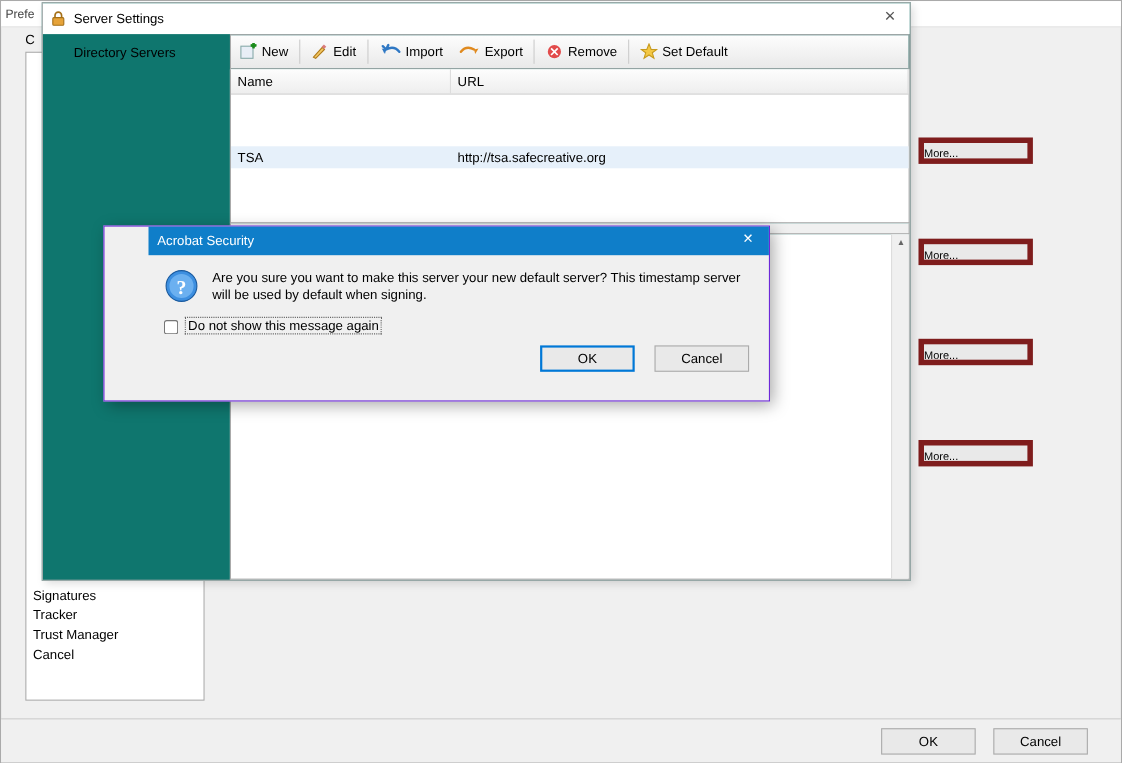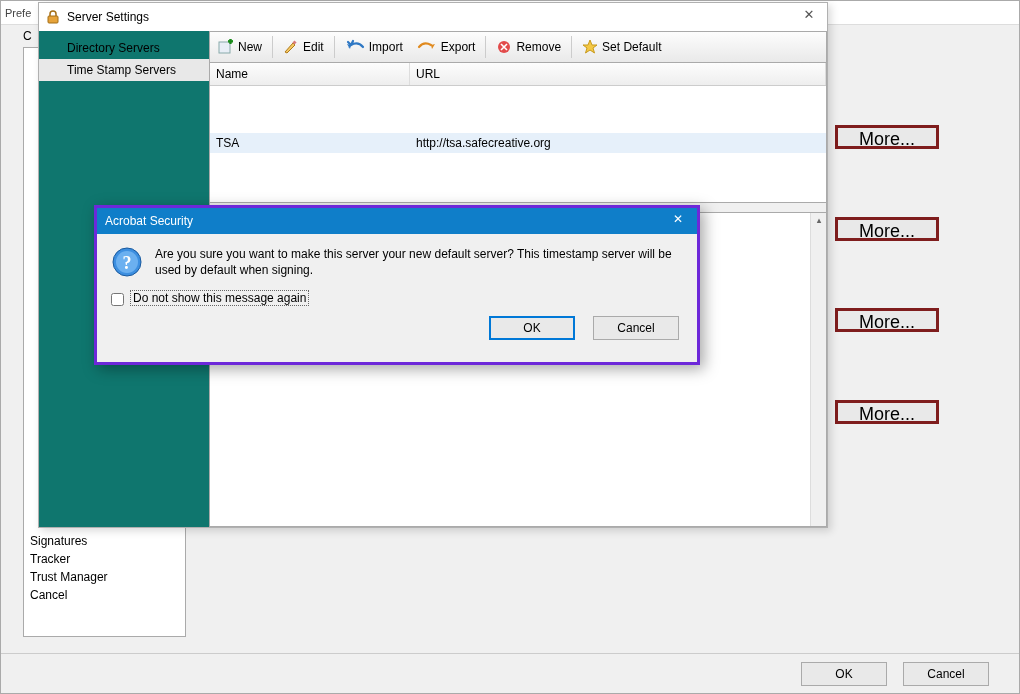--- a/index.html
+++ b/index.html
@@ -45,23 +45,23 @@
     }
     .more-buttons {
       position: absolute;
       left: 834px;
       width: 104px;
     }
     .more-btn {
       width: 104px;
       height: 24px;
       background: #e9e9e9;
-      border: 3px solid #7f1d1d;
-      font-size: 18px;
-      text-align: center;
+      border: 5px solid #7f1d1d;
+      font-size: 10px;
+      text-align: left;
       line-height: 22px;
       margin-bottom: 66px;
     }
     .bottom-buttons {
       position: absolute;
       left: 0; bottom: 0;
       width: 100%; height: 40px;
       border-top: 1px solid #ccc;
       background: #f0f0f0;
       display: flex;
@@ -218,23 +218,24 @@
       font-size: 9px;
       color: #666;
     }
 
     
     .modal {
       position: absolute;
       left: 94px; top: 205px;
       width: 606px; height: 160px;
       background: #f0f0f0;
-      border: 3px solid #6d28d9;
+      border: 1px solid #6d28d9;
       box-shadow: 4px 4px 14px rgba(0,0,0,0.35);
       z-index: 20;
+      padding-left: 40px;
     }
     .modal-titlebar {
       height: 26px;
       background: #0f7ec9;
       color: #fff;
       font-size: 12px;
       display: flex;
       align-items: center;
       padding: 0 8px;
     }
@@ -339,21 +340,20 @@
           <rect x="3" y="7" width="10" height="7" rx="1" fill="#e6a33a" stroke="#a46f17"></rect>
           <path d="M5 7 V5 a3 3 0 0 1 6 0 V7" fill="none" stroke="#a46f17" stroke-width="1.5"></path>
         </svg>
     </span>
     <span>Server Settings</span>
     <span class="ss-close">✕</span>
   </div>
   <div class="ss-body">
     <div class="ss-nav">
       <div class="navitem">Directory Servers</div>
-      <div class="navitem sel">Time Stamp Servers</div>
     </div>
     <div class="ss-main">
       <div class="ss-toolbar">
         <div class="tb-btn">
           <span>
               <svg width="16" height="16">
                 <rect x="1" y="3" width="11" height="11" fill="#e8eef6" stroke="#8aa"></rect>
                 <path d="M10 2 h5 M12.5 -0.5 v5" stroke="#1a8a1a" stroke-width="2"></path>
                 <path d="M10 2 h5 M12.5 -0.5 v5" stroke="#6fc96f" stroke-width="1"></path>
                 <line x1="12.5" y1="0" x2="12.5" y2="5" stroke="#1a8a1a" stroke-width="2"></line>

